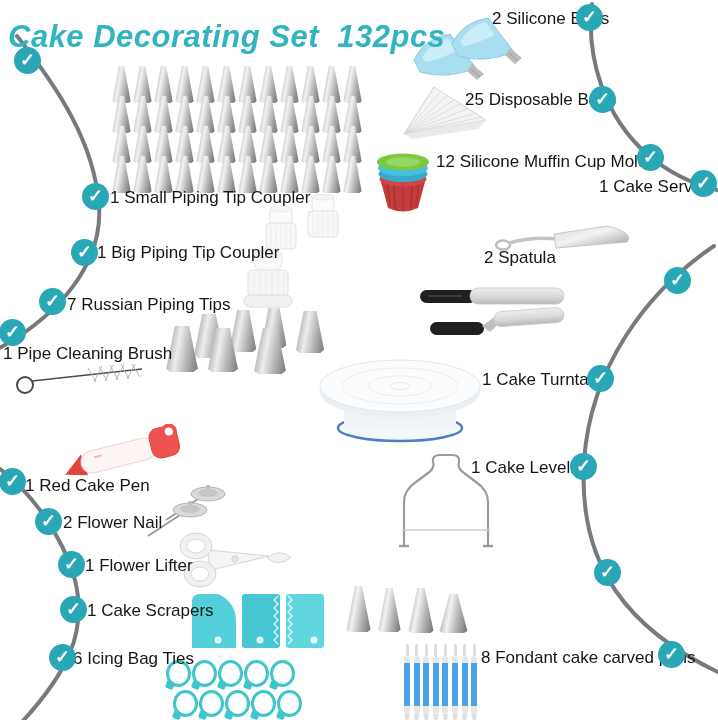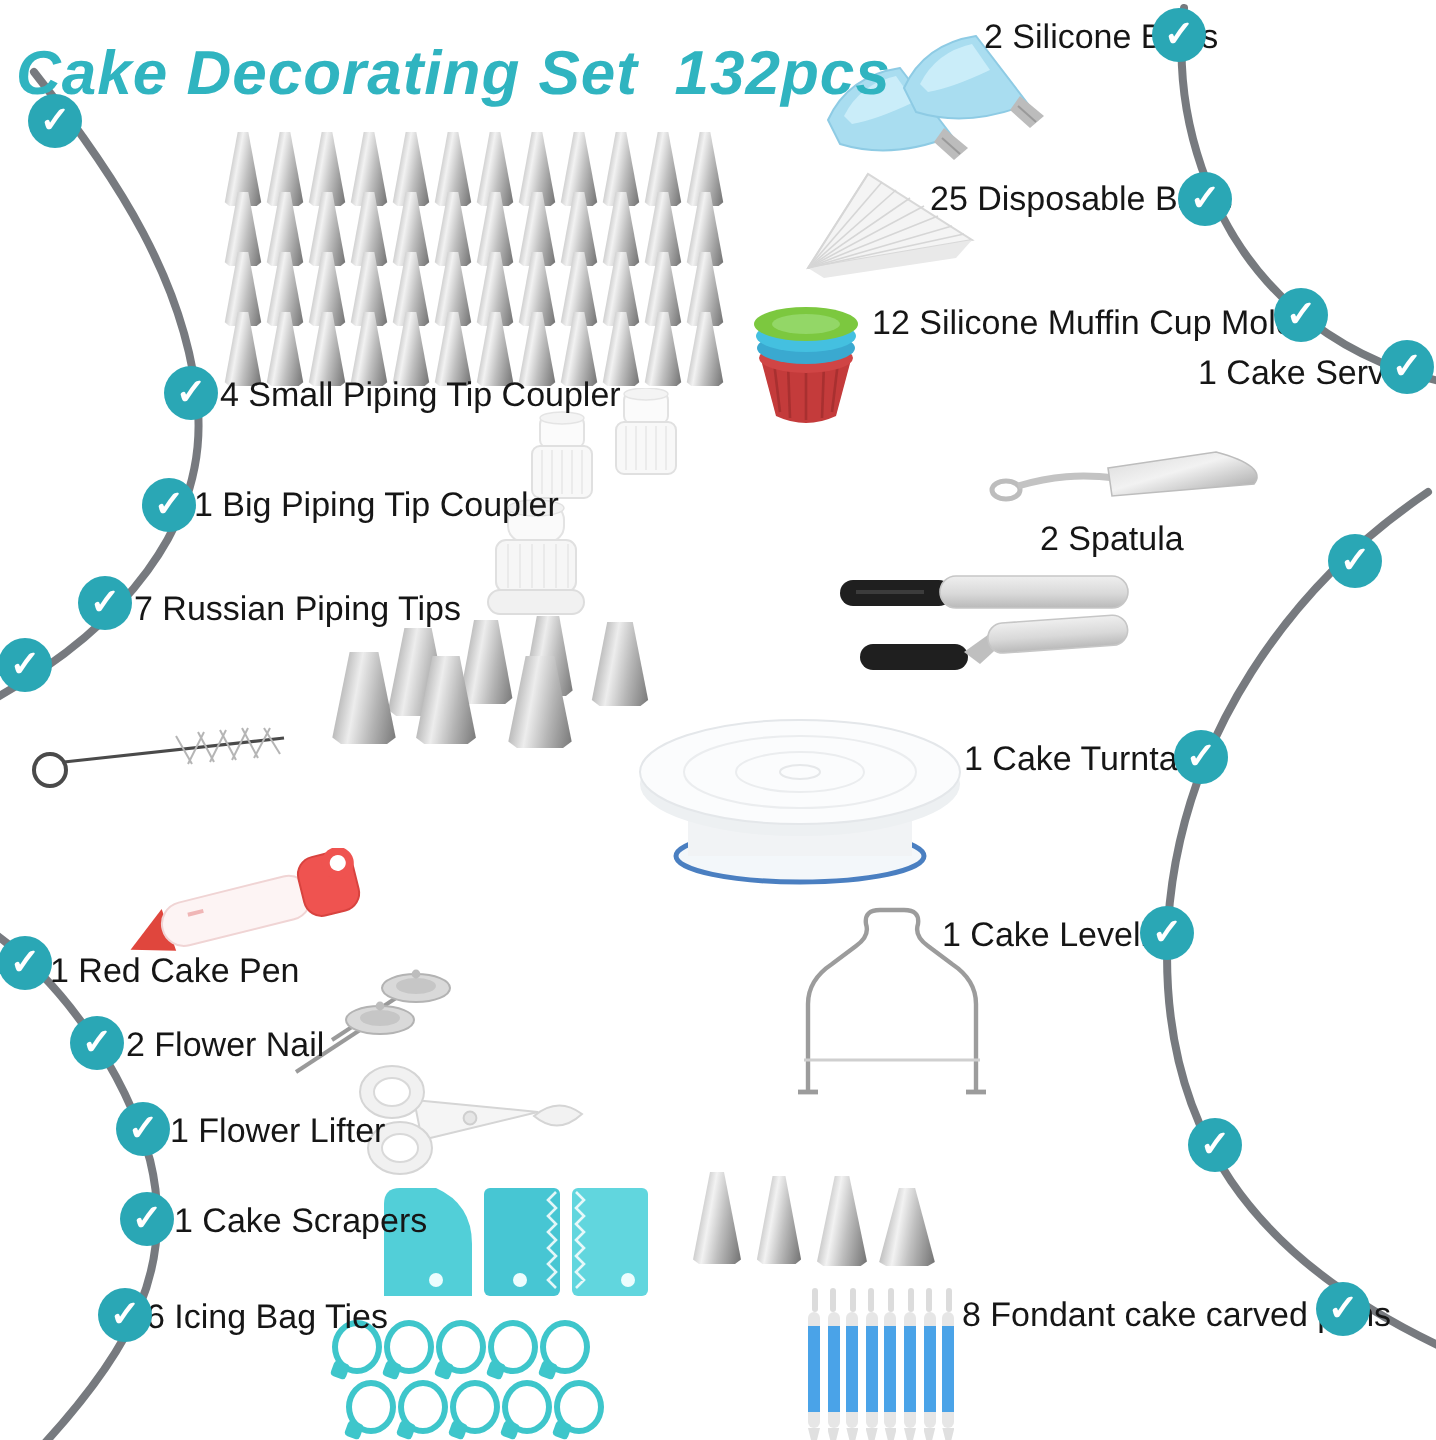--- a/index.html
+++ b/index.html
@@ -373,24 +373,25 @@
       <div class="fpen" style="left: 38.4px; top: 0px;"></div>
       <div class="fpen" style="left: 48px; top: 0px;"></div>
       <div class="fpen" style="left: 57.6px; top: 0px;"></div>
       <div class="fpen" style="left: 67.2px; top: 0px;"></div>
     </div>
 
   <span class="lbl" style="left:492px;top:9px;">2 Silicone Bags</span>
   <span class="lbl" style="left:465px;top:90px;">25 Disposable Bags</span>
   <span class="lbl" style="left:436px;top:152px;">12 Silicone Muffin Cup Molds</span>
   <span class="lbl" style="left:599px;top:177px;">1 Cake Server</span>
-  <span class="lbl" style="left:110px;top:188px;">4 Small Piping Tip Coupler</span>
+  <span class="lbl" style="left:110px;top:188px;">1 Small Piping Tip Coupler</span>
   <span class="lbl" style="left:97px;top:243px;">1 Big Piping Tip Coupler</span>
-  <span class="lbl" style="left:484px;top:260px;margin-left:36px;">2 Spatula</span>
+  <span class="lbl" style="left:484px;top:248px;">2 Spatula</span>
   <span class="lbl" style="left:67px;top:295px;">7 Russian Piping Tips</span>
+  <span class="lbl" style="left:3px;top:344px;">1 Pipe Cleaning Brush</span>
   <span class="lbl" style="left:482px;top:370px;">1 Cake Turntable</span>
   <span class="lbl" style="left:471px;top:458px;">1 Cake Leveller</span>
   <span class="lbl" style="left:25px;top:476px;">1 Red Cake Pen</span>
   <span class="lbl" style="left:63px;top:513px;">2 Flower Nail</span>
   <span class="lbl" style="left:85px;top:556px;">1 Flower Lifter</span>
   <span class="lbl" style="left:87px;top:601px;">1 Cake Scrapers</span>
   <span class="lbl" style="left:73px;top:649px;">6 Icing Bag Ties</span>
   <span class="lbl" style="left:481px;top:648px;">8 Fondant cake carved pens</span>
 
   <div class="check" style="left:14px;top:47px;">✓</div>

